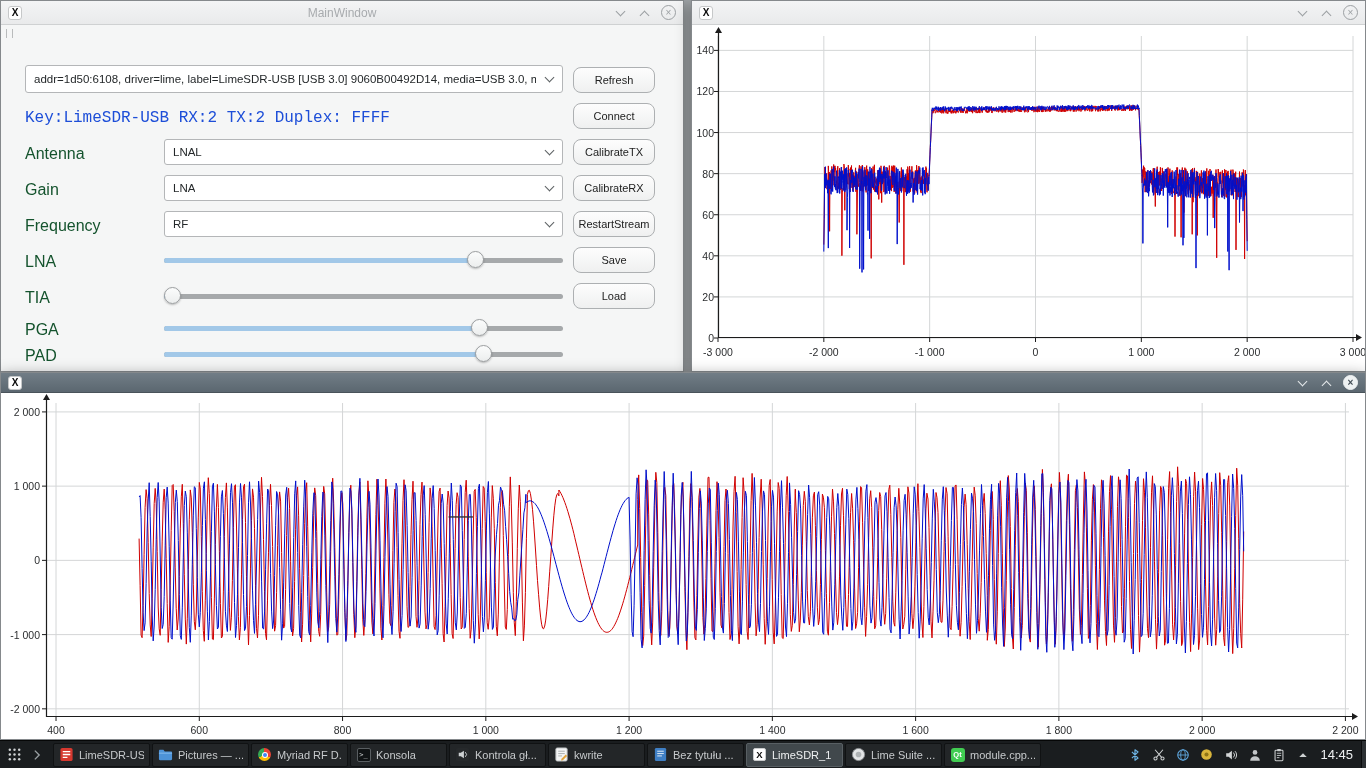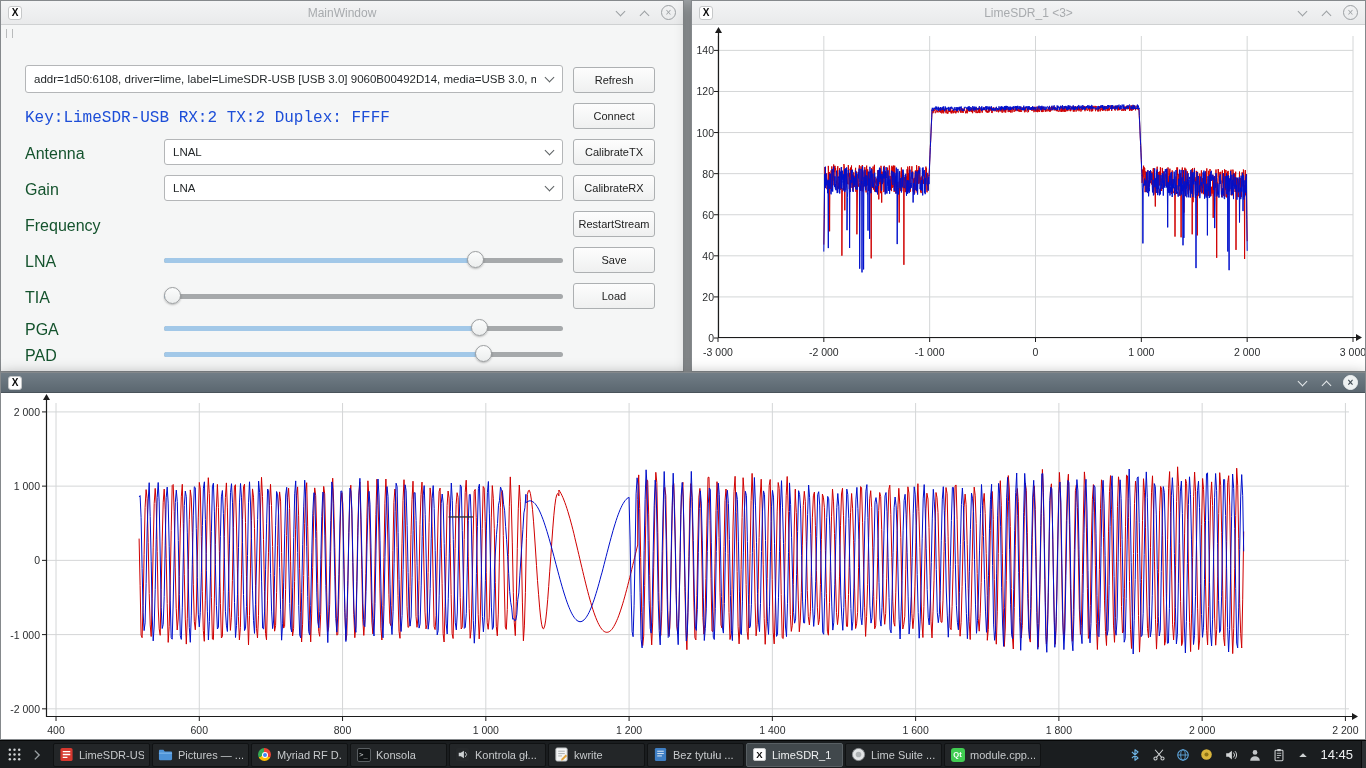--- a/index.html
+++ b/index.html
@@ -42,21 +42,21 @@
 
   .combo { position:absolute; background:#fff; border:1px solid #b4b6b8; border-radius:3px; display:flex; align-items:center;
     padding:0 26px 0 8px; font-size:11.5px; color:#24282a; }
   .combo-text { white-space:nowrap; overflow:hidden; }
   .combo-arrow { position:absolute; right:9px; top:50%; width:7px; height:7px; margin-top:-5px;
     border-right:1.6px solid #5c6063; border-bottom:1.6px solid #5c6063; transform:rotate(45deg); }
 
   .field-label { position:absolute; left:24px; font-size:16px; color:#14532d; white-space:nowrap; }
   .static-text { position:absolute; font-size:16px; color:#1d4ed8; white-space:nowrap;font-family:Liberation Mono, monospace; }
 
-  .push { position:absolute; left:572px; width:82px; height:26px; border:1px solid #adb0b2; border-radius:3px;
+  .push { position:absolute; left:572px; width:82px; height:26px; border:1px solid #adb0b2; border-radius:8px;
     background:linear-gradient(#fdfdfd,#eff0f0); font-size:11px; color:#222; font-family:inherit;
     display:flex; align-items:center; justify-content:center; padding:0; }
 
   .slider { position:absolute; left:163px; width:399px; height:26px; }
   .groove { position:absolute; left:0; right:0; top:11px; height:5px; background:#a6a9ab; border-radius:2.5px; }
   .fill   { position:absolute; left:0; top:0; bottom:0; background:#a2c8e8; border-radius:2.5px; }
   .handle { position:absolute; top:4px; width:17px; height:17px; border-radius:50%;
     background:linear-gradient(#fbfcfc,#eceeee); border:1px solid #9b9ea0; box-shadow:0 1px 2px rgba(0,0,0,.25); }
 
   .tick-x, .tick-y { position:absolute; font-size:10.5px; color:#2c2e30; white-space:nowrap; }
@@ -111,20 +111,24 @@
         <span class="combo-arrow"></span>
       </div>
 
       <span class="field-label" style="top:156px">Gain</span>
       <div class="combo" style="left:163px;top:150px;width:399px;height:26px">
         <span class="combo-text">LNA</span>
         <span class="combo-arrow"></span>
       </div>
 
       <span class="field-label" style="top:192px">Frequency</span>
+      <div class="combo" style="left:163px;top:186px;width:399px;height:26px">
+        <span class="combo-text">RF</span>
+        <span class="combo-arrow"></span>
+      </div>
 
       <span class="field-label" style="top:228px">LNA</span>
       <div class="slider" style="top:222px">
         <div class="groove">
             <div class="fill" style="width: 78%;"></div>
           </div>
         <div class="handle" style="left: calc(78% - 8px);"></div>
       </div>
 
       <span class="field-label" style="top:264px">TIA</span>
@@ -157,21 +161,20 @@
       <button class="push" style="top:150px">CalibrateRX</button>
       <button class="push" style="top:186px">RestartStream</button>
       <button class="push" style="top:222px">Save</button>
       <button class="push" style="top:258px">Load</button>
     </div>
   </section>
 
   <section class="window" id="fft-window">
     <header class="titlebar">
       <span class="win-icon">X</span>
-      <span class="title">LimeSDR_1 &lt;3&gt;</span>
       <span class="caption-buttons">
         <span class="cap-btn chev-d"></span>
         <span class="cap-btn chev-u"></span>
         <span class="cap-btn close">
             <span>×</span>
           </span>
       </span>
     </header>
     <div class="client plot-client" id="fft-client">
         <svg width="655" height="322" style="position: absolute; left: 16px; top: 1px;">

